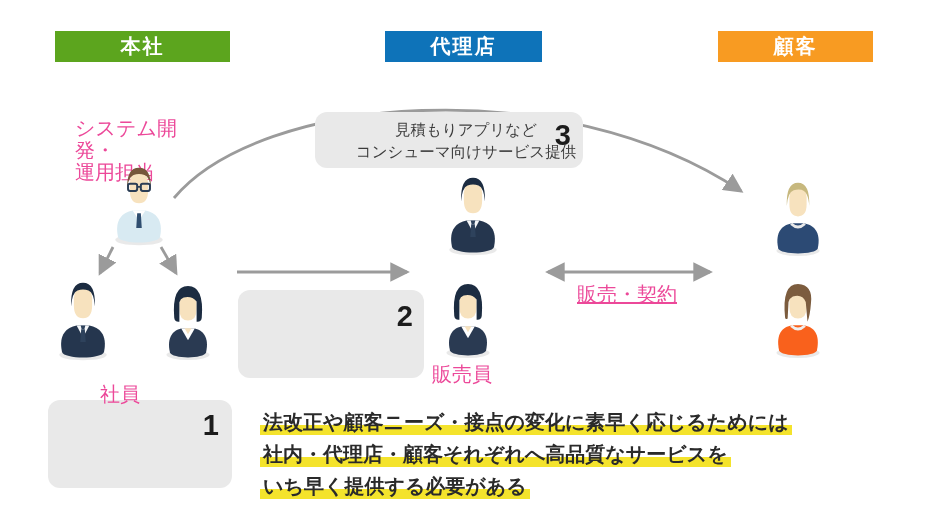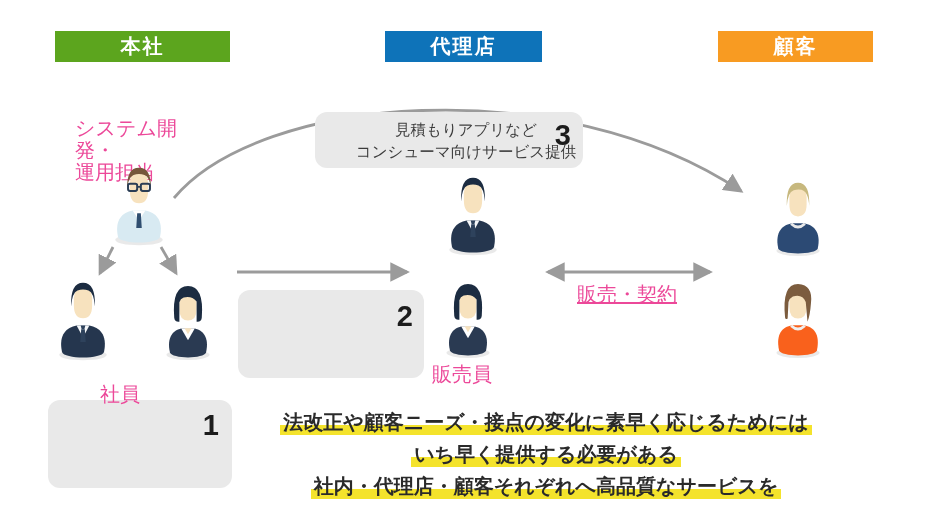--- a/index.html
+++ b/index.html
@@ -41,21 +41,21 @@
   .avatar svg{display:block;}
   .av-dev{left:106px;top:164px;}
   .av-emp-m{left:50px;top:279px;}
   .av-emp-w{left:157px;top:282px;}
   .av-sales-m{left:440px;top:174px;}
   .av-sales-w{left:437px;top:279px;}
   .av-cust-m{left:767px;top:179px;}
   .av-cust-w{left:767px;top:280px;}
 
   
-  .message{position:absolute;left:246px;top:406px;width:600px;text-align:center;z-index:2;}
+  .message{position:absolute;left:260px;top:406px;width:600px;text-align:left;z-index:2;}
   .message .line{font-size:20px;font-weight:bold;color:#2A2A2A;line-height:32px;}
   .hl{background:linear-gradient(to bottom,transparent 58%,#F4E32C 58%);padding:0 3px 2px 3px;}
 </style>
 </head>
 <body>
 
 <div class="canvas">
 
   <svg width="0" height="0" style="position:absolute" aria-hidden="true">
     <defs>
@@ -176,17 +176,17 @@
       </svg>
   </div>
   <div class="avatar av-cust-w">
     <svg width="62" height="82" viewBox="0 0 72 92">
         <use href="#sym-cust-woman"></use>
       </svg>
   </div>
 
   <div class="message">
     <div class="line"><span class="hl">法改正や顧客ニーズ・接点の変化に素早く応じるためには</span></div>
+    <div class="line"><span class="hl">社内・代理店・顧客それぞれへ高品質なサービスを</span></div>
     <div class="line"><span class="hl">いち早く提供する必要がある</span></div>
-    <div class="line"><span class="hl">社内・代理店・顧客それぞれへ高品質なサービスを</span></div>
   </div>
 
 </div>
 
 </body></html>

